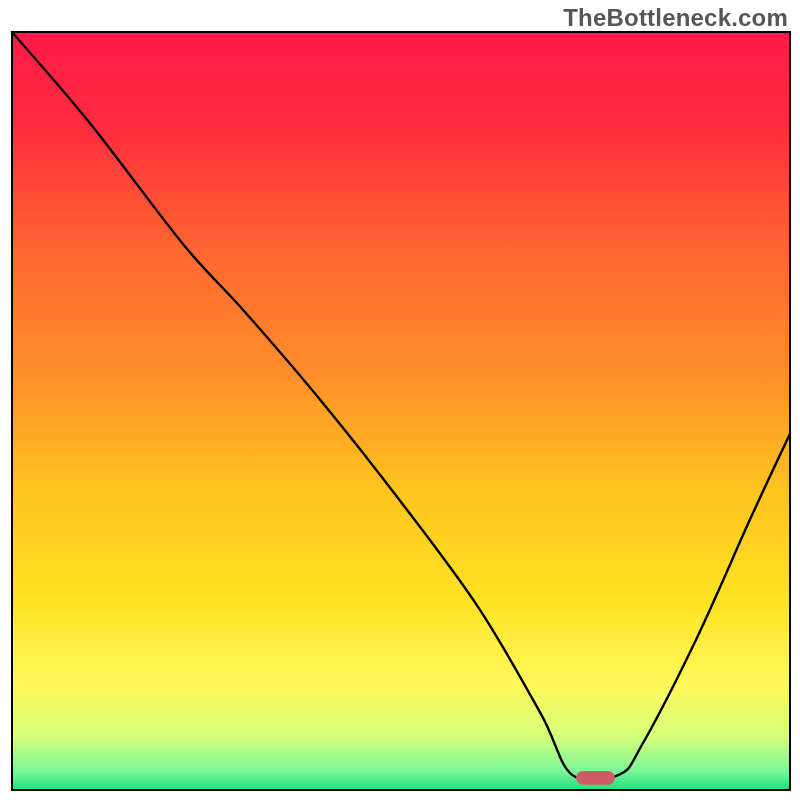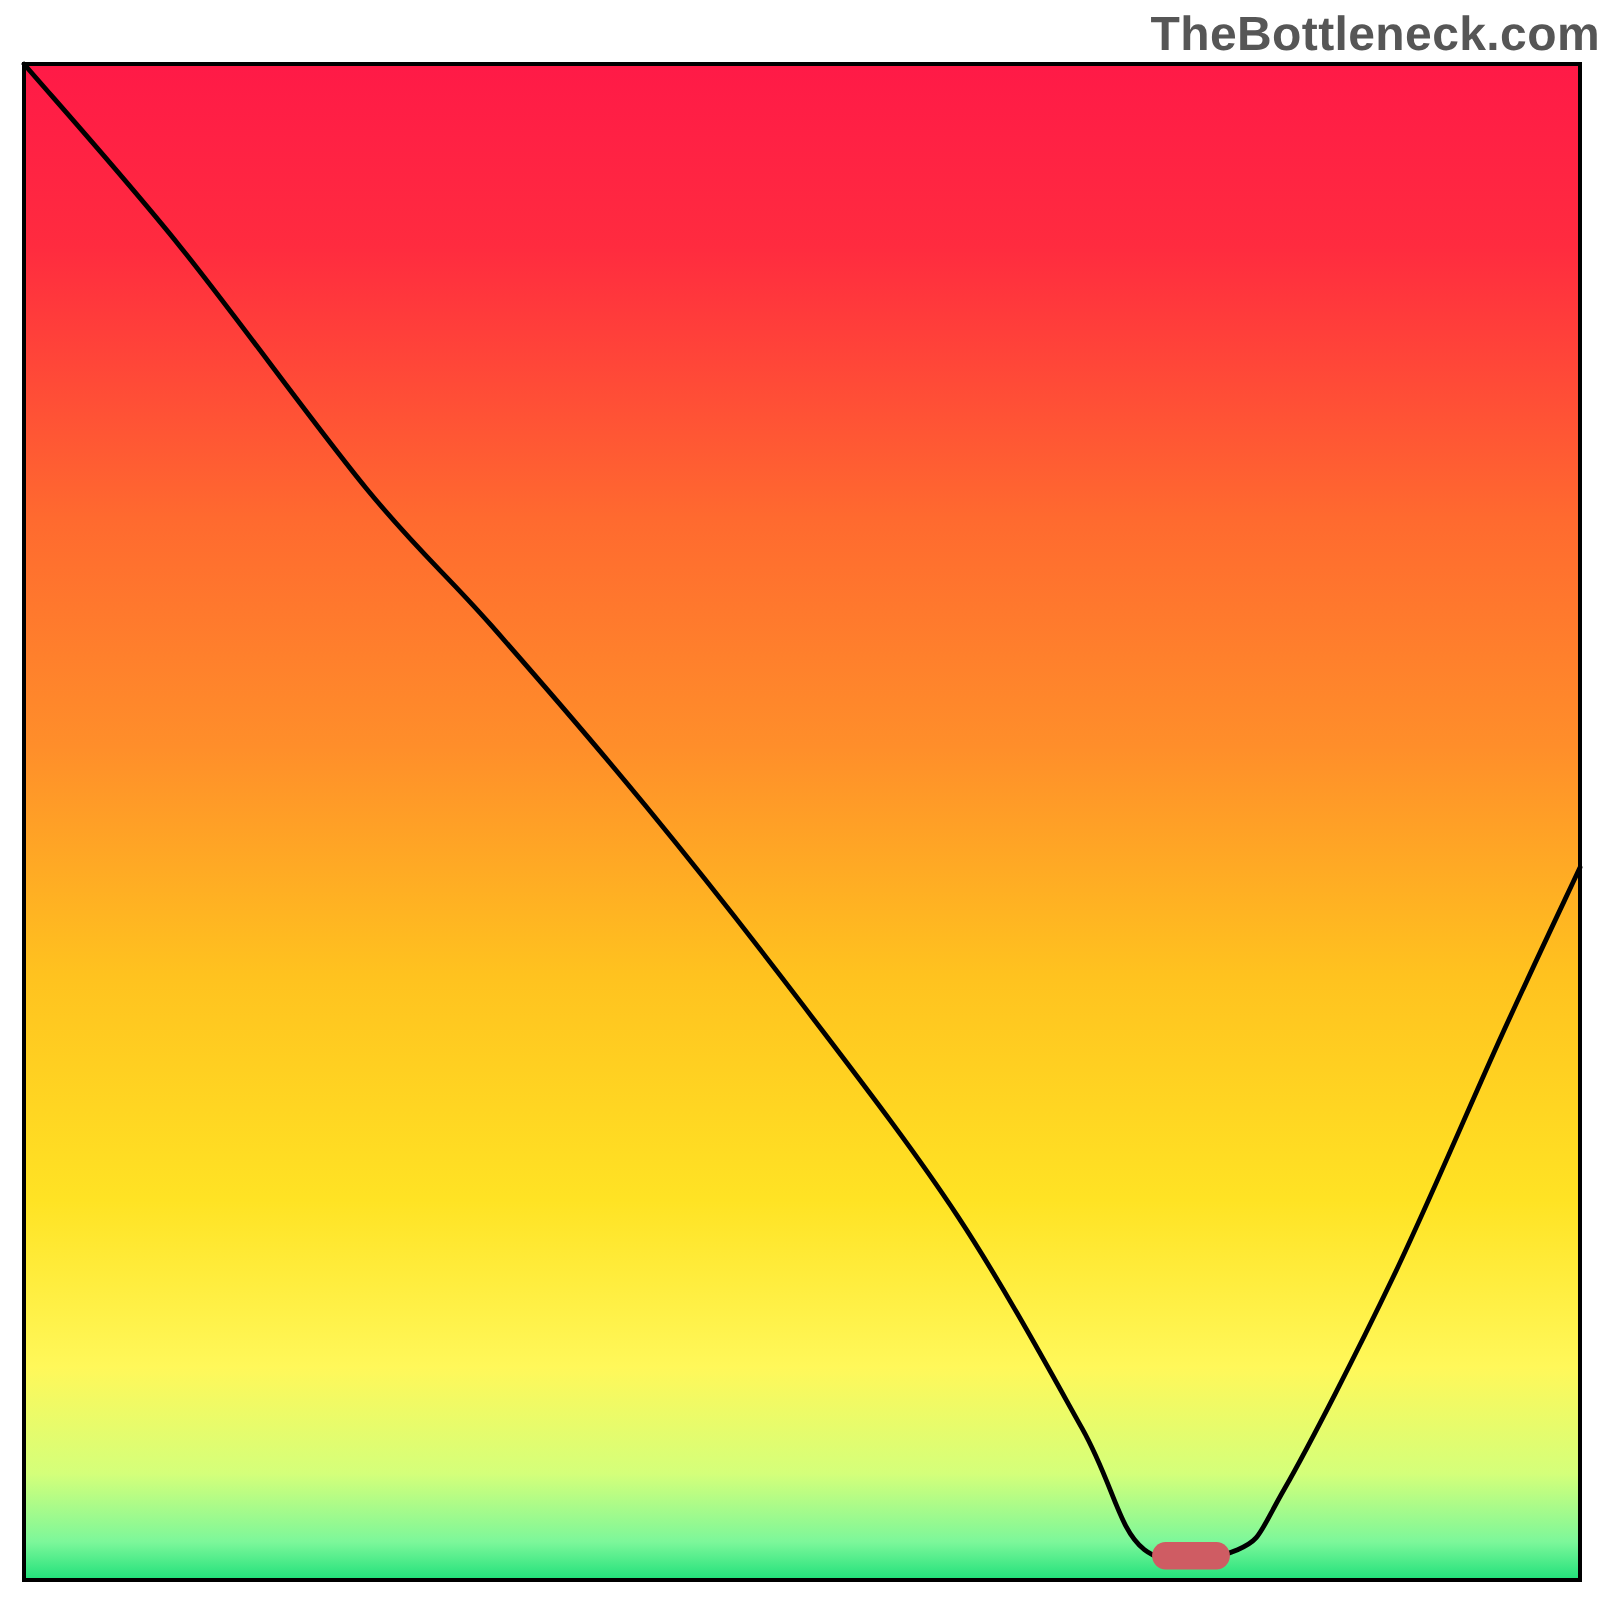--- a/index.html
+++ b/index.html
@@ -11,21 +11,21 @@
     font-family: Arial, Helvetica, sans-serif;
   }
   .wrap {
     position: relative;
     width: 800px;
     height: 800px;
   }
   .attribution {
     position: absolute;
     top: 4px;
-    right: 0;
+    right: 12px;
     font-size: 24px;
     font-weight: 600;
     color: #565656;
     letter-spacing: 0.2px;
   }
   svg {
     position: absolute;
     left: 0;
     top: 0;
   }

